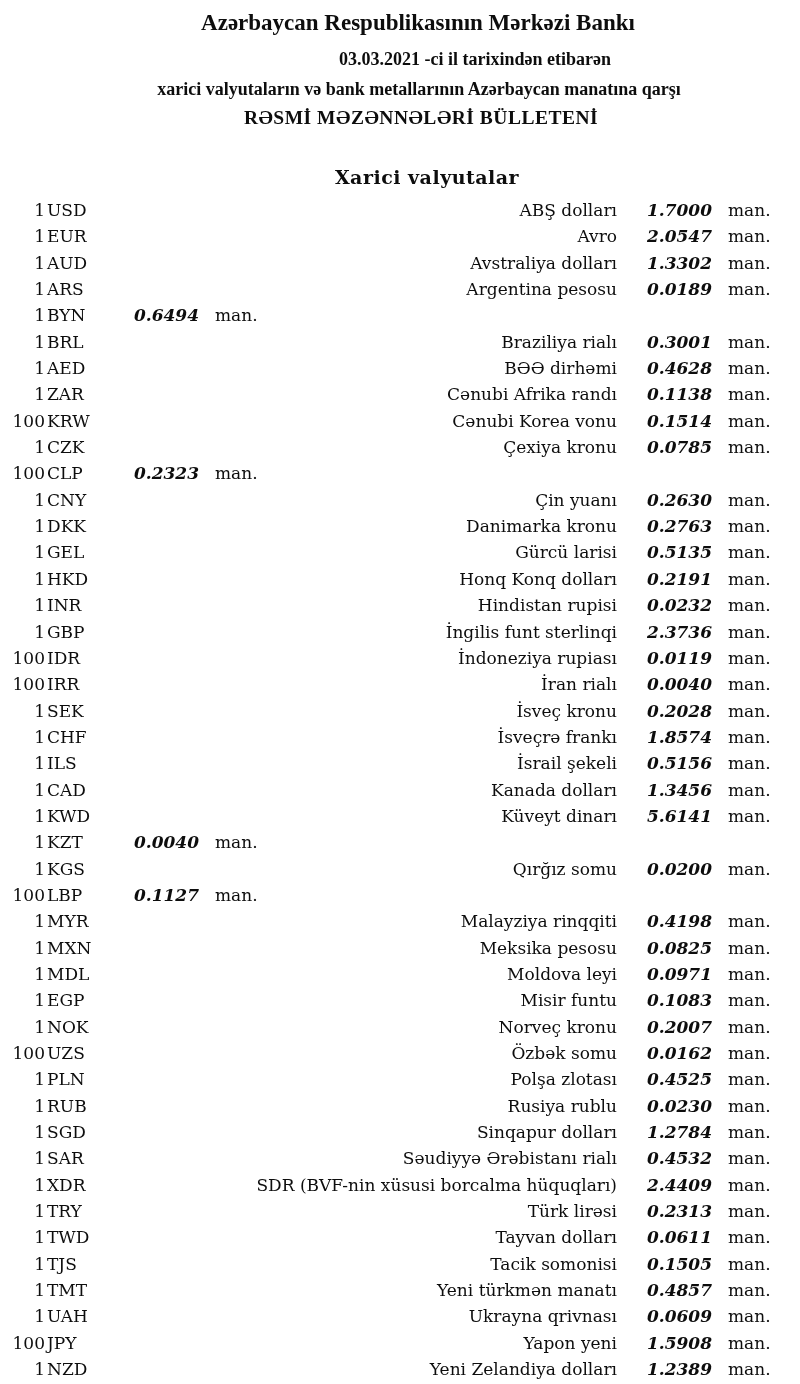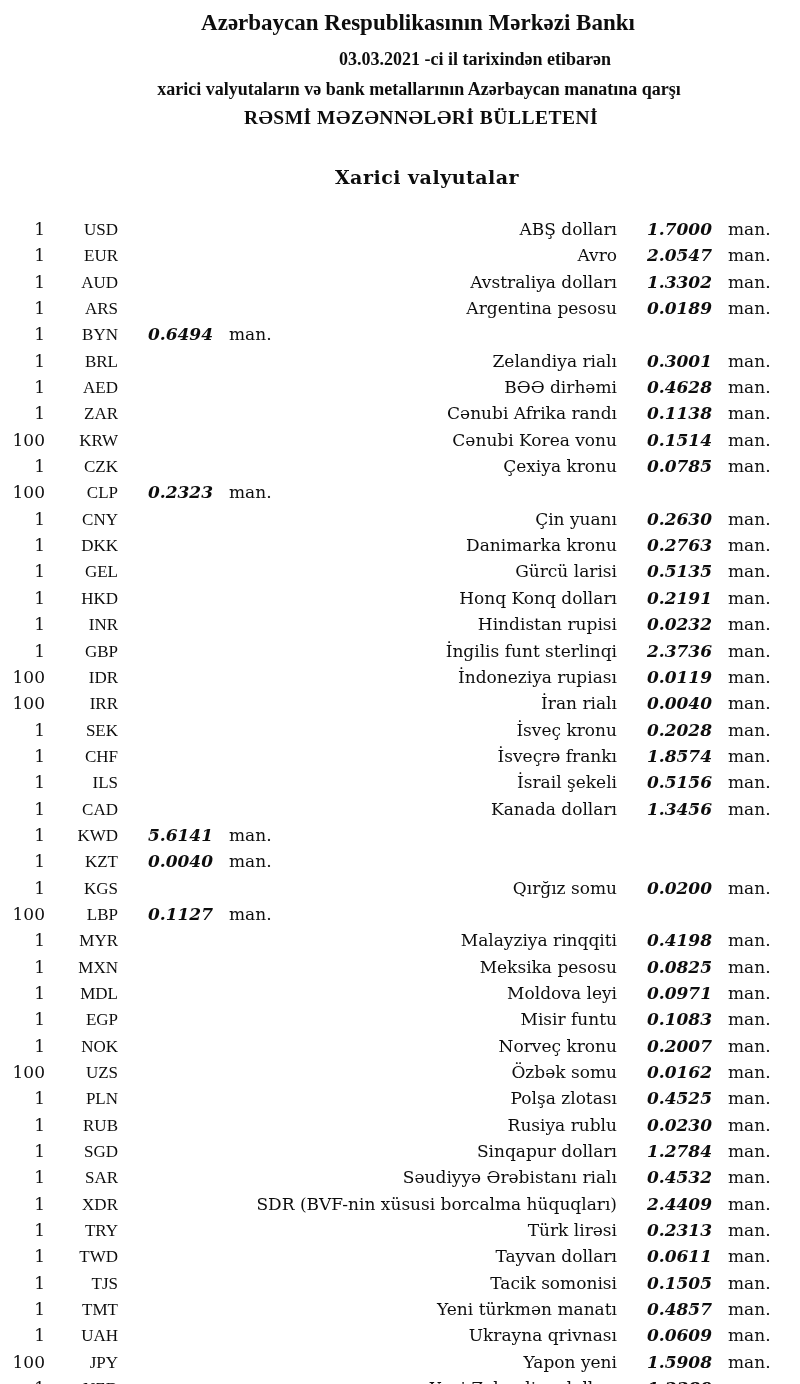--- a/index.html
+++ b/index.html
@@ -79,38 +79,36 @@
     padding-right: 30px;
     white-space: nowrap;
   }
   .qty {
     width: 45px;
     text-align: right;
     flex: 0 0 auto;
   }
   .code {
     width: 57px;
-    margin-left: 16px;
-    text-align: right;
+    margin-left: 2px;
+    text-align: left;
     flex: 0 0 auto;
-    font-family: Liberation Serif, serif;
   }
   .name {
     flex: 1 1 auto;
     padding-left: 4px;
     text-align: right;
     overflow: hidden;
   }
   .rate {
     width: 95px;
     text-align: right;
     font-weight: bold;
     font-style: italic;
     flex: 0 0 auto;
-    margin-top: 19px;
   }
   .unit {
     width: 42px;
     margin-left: 16px;
     text-align: right;
     flex: 0 0 auto;
   }
 </style>
 </head>
 <body>
@@ -161,21 +159,21 @@
   <div class="row">
     <span class="qty">1</span>
     <span class="code">BYN</span>
     <span class="rate">0.6494</span>
     <span class="unit">man.</span>
   </div>
 
   <div class="row">
     <span class="qty">1</span>
     <span class="code">BRL</span>
-    <span class="name">Zelandiya rialı</span>
+    <span class="name">Braziliya rialı</span>
     <span class="rate">0.3001</span>
     <span class="unit">man.</span>
   </div>
 
   <div class="row">
     <span class="qty">1</span>
     <span class="code">AED</span>
     <span class="name">BƏƏ dirhəmi</span>
     <span class="rate">0.4628</span>
     <span class="unit">man.</span>
@@ -304,20 +302,21 @@
     <span class="qty">1</span>
     <span class="code">CAD</span>
     <span class="name">Kanada dolları</span>
     <span class="rate">1.3456</span>
     <span class="unit">man.</span>
   </div>
 
   <div class="row">
     <span class="qty">1</span>
     <span class="code">KWD</span>
+    <span class="name">Küveyt dinarı</span>
     <span class="rate">5.6141</span>
     <span class="unit">man.</span>
   </div>
 
   <div class="row">
     <span class="qty">1</span>
     <span class="code">KZT</span>
     <span class="rate">0.0040</span>
     <span class="unit">man.</span>
   </div>

